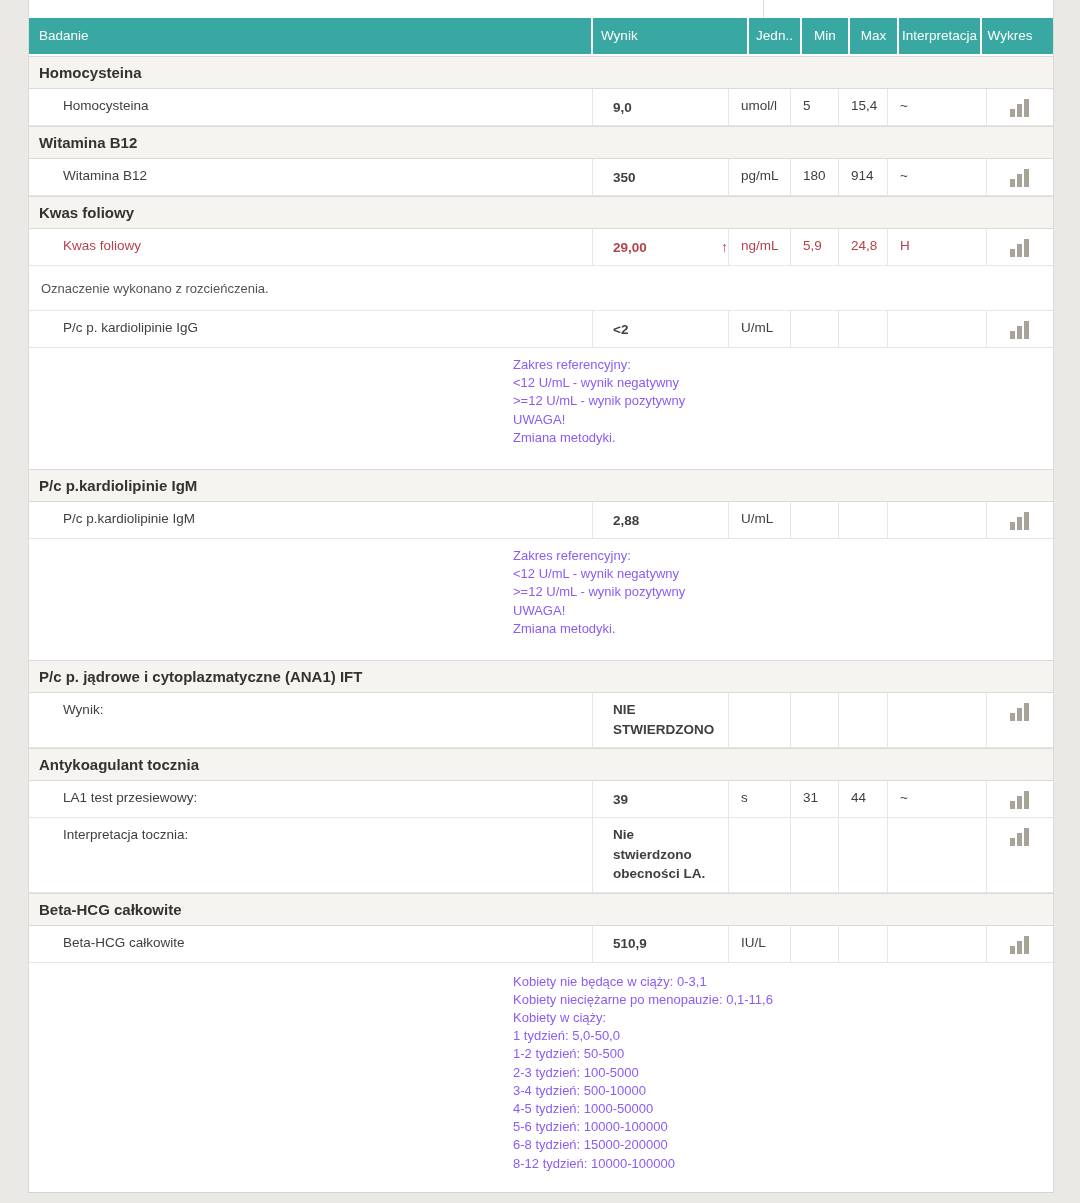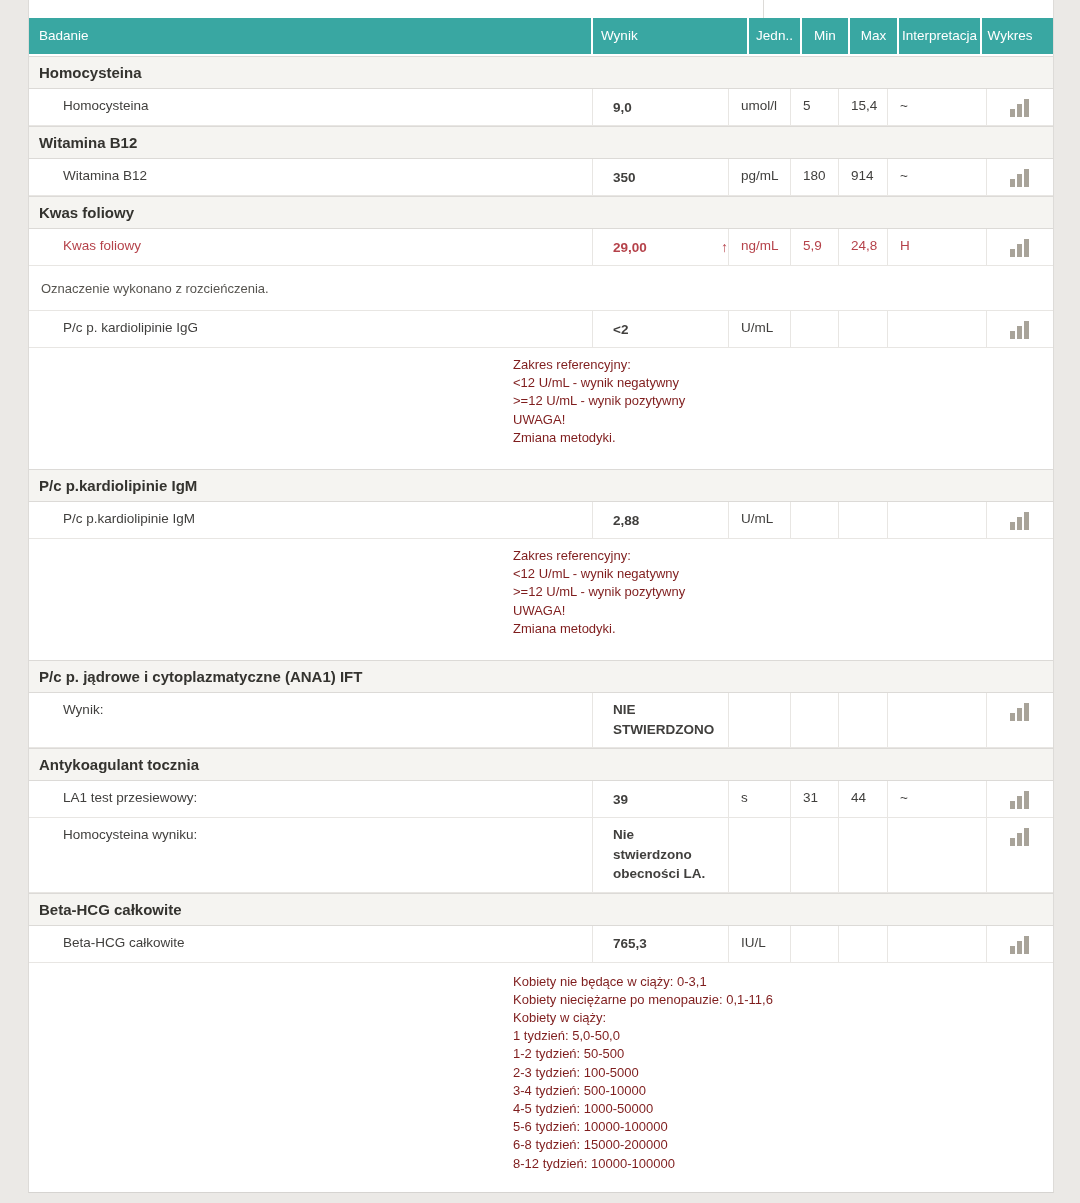--- a/index.html
+++ b/index.html
@@ -73,21 +73,21 @@
   
   .note-row{
     box-sizing:border-box;background:#fff;border-bottom:1px solid #e8e6e3;
     font-size:13px;color:#56544f;
     padding:14px 27px 13px 12px;line-height:17px;
   }
   
   .refblock{
     box-sizing:border-box;background:#fff;
     padding:8px 10px 22px 484px;
-    font-size:13px;color:#7f1d1d;line-height:18.2px;
+    font-size:13px;color:#8b5cf6;line-height:18.2px;
   }
   .refblock.tall{padding-top:10px;padding-bottom:19px;}
   .refline{white-space:nowrap;}
 </style>
 </head>
 <body>
 
 <div class="page">
   <div class="table-wrap">
 
@@ -266,21 +266,21 @@
         <div class="cell c-int">~</div>
         <div class="cell c-wykres">
             <svg class="bar-icon" width="20" height="19" viewBox="0 0 20 19">
               <rect x="0" y="11" width="5" height="8"></rect>
               <rect x="7" y="6" width="5" height="13"></rect>
               <rect x="14" y="1" width="5" height="18"></rect>
             </svg>
           </div>
       </div>
       <div class="trow">
-        <div class="cell c-name">Homocysteina wyniku:</div>
+        <div class="cell c-name">Interpretacja tocznia:</div>
         <div class="cell c-wynik">
             <span class="val">Nie
 stwierdzono
 obecności LA.</span>
             <span class="arrow"></span>
           </div>
         <div class="cell c-jedn"></div>
         <div class="cell c-min"></div>
         <div class="cell c-max"></div>
         <div class="cell c-int"></div>
@@ -292,21 +292,21 @@
             </svg>
           </div>
       </div>
     </div>
 
     <div class="section">
       <div class="sec-title">Beta-HCG całkowite</div>
       <div class="trow">
         <div class="cell c-name">Beta-HCG całkowite</div>
         <div class="cell c-wynik">
-            <span class="val">765,3</span>
+            <span class="val">510,9</span>
             <span class="arrow"></span>
           </div>
         <div class="cell c-jedn">IU/L</div>
         <div class="cell c-min"></div>
         <div class="cell c-max"></div>
         <div class="cell c-int"></div>
         <div class="cell c-wykres">
             <svg class="bar-icon" width="20" height="19" viewBox="0 0 20 19">
               <rect x="0" y="11" width="5" height="8"></rect>
               <rect x="7" y="6" width="5" height="13"></rect>

